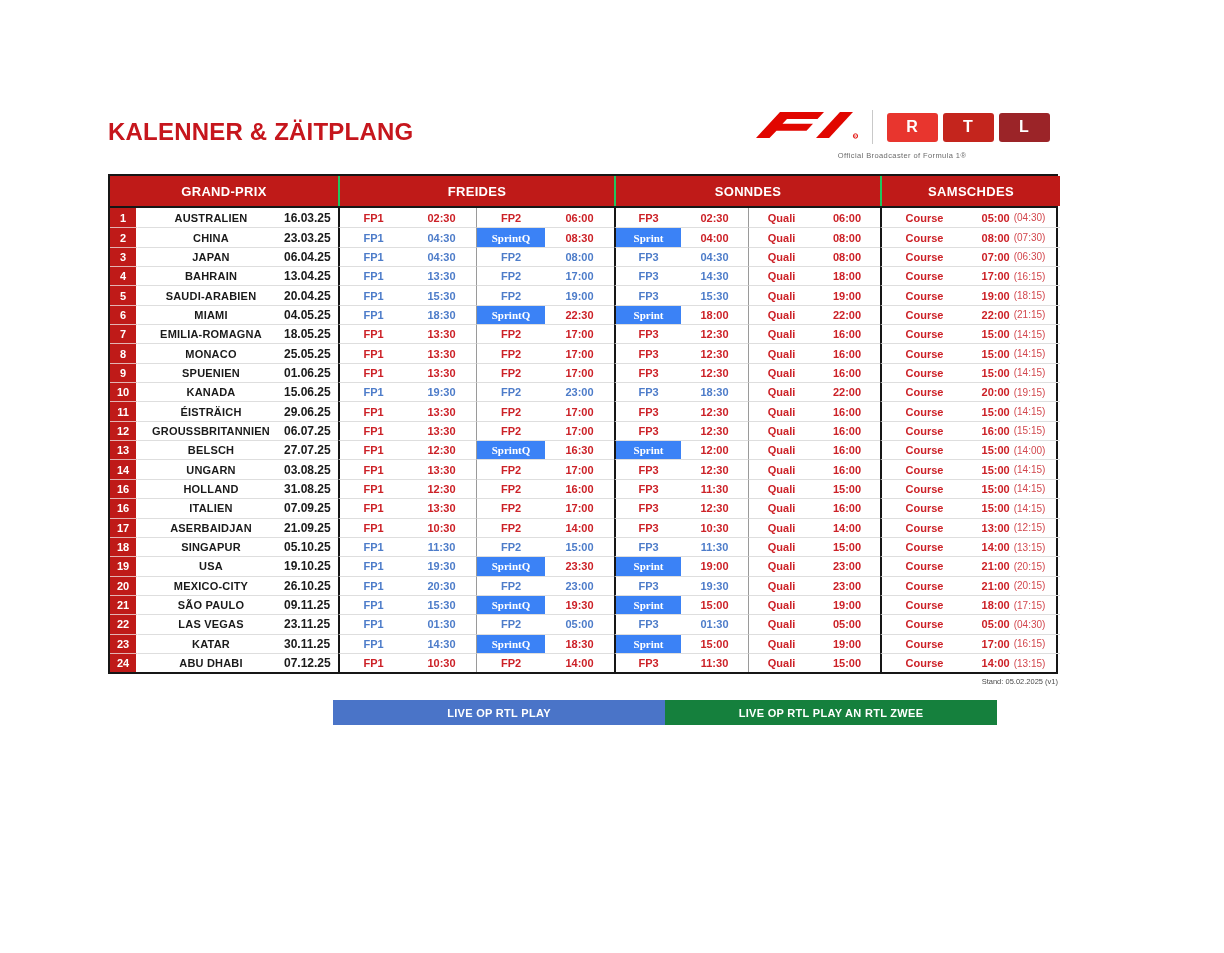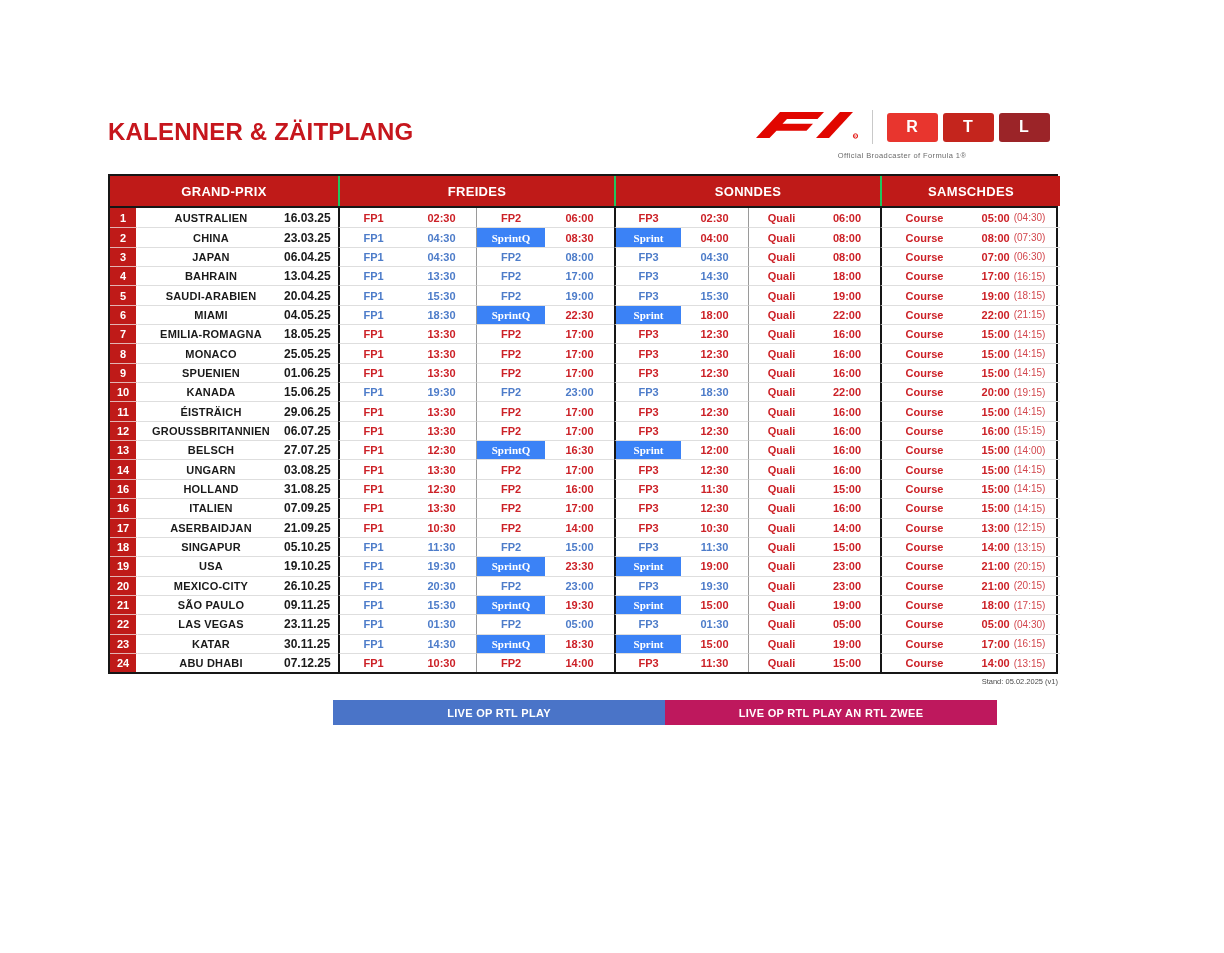--- a/index.html
+++ b/index.html
@@ -41,21 +41,21 @@
   .badge { background:#3b82f6; color:#fff !important;font-family:Liberation Serif, serif; }
   .course-time { gap:4px; }
   .alt { font-size:10px; font-weight:400; color:#d2474d; }
 
   
   .stand { width:950px; text-align:right; font-size:7.5px; color:#4a4a4a; margin-top:3px; font-weight:400; }
   .legend { display:flex; margin:14px 0 12px 225px; width:664px; height:25px; }
   .legend-seg { flex:1; display:flex; align-items:center; justify-content:center; color:#fff;
                 font-weight:700; font-size:11px; letter-spacing:.3px; }
   .legend-blue { background:#4a74c8; }
-  .legend-red { background:#be185d; }
+  .legend-red { background:#15803d; }
 </style>
 </head>
 <body>
 
 <div class="content">
 
   <div class="top">
     <div class="titles">
       <div>KALENNER &amp; ZÄITPLANG</div>
     </div>

